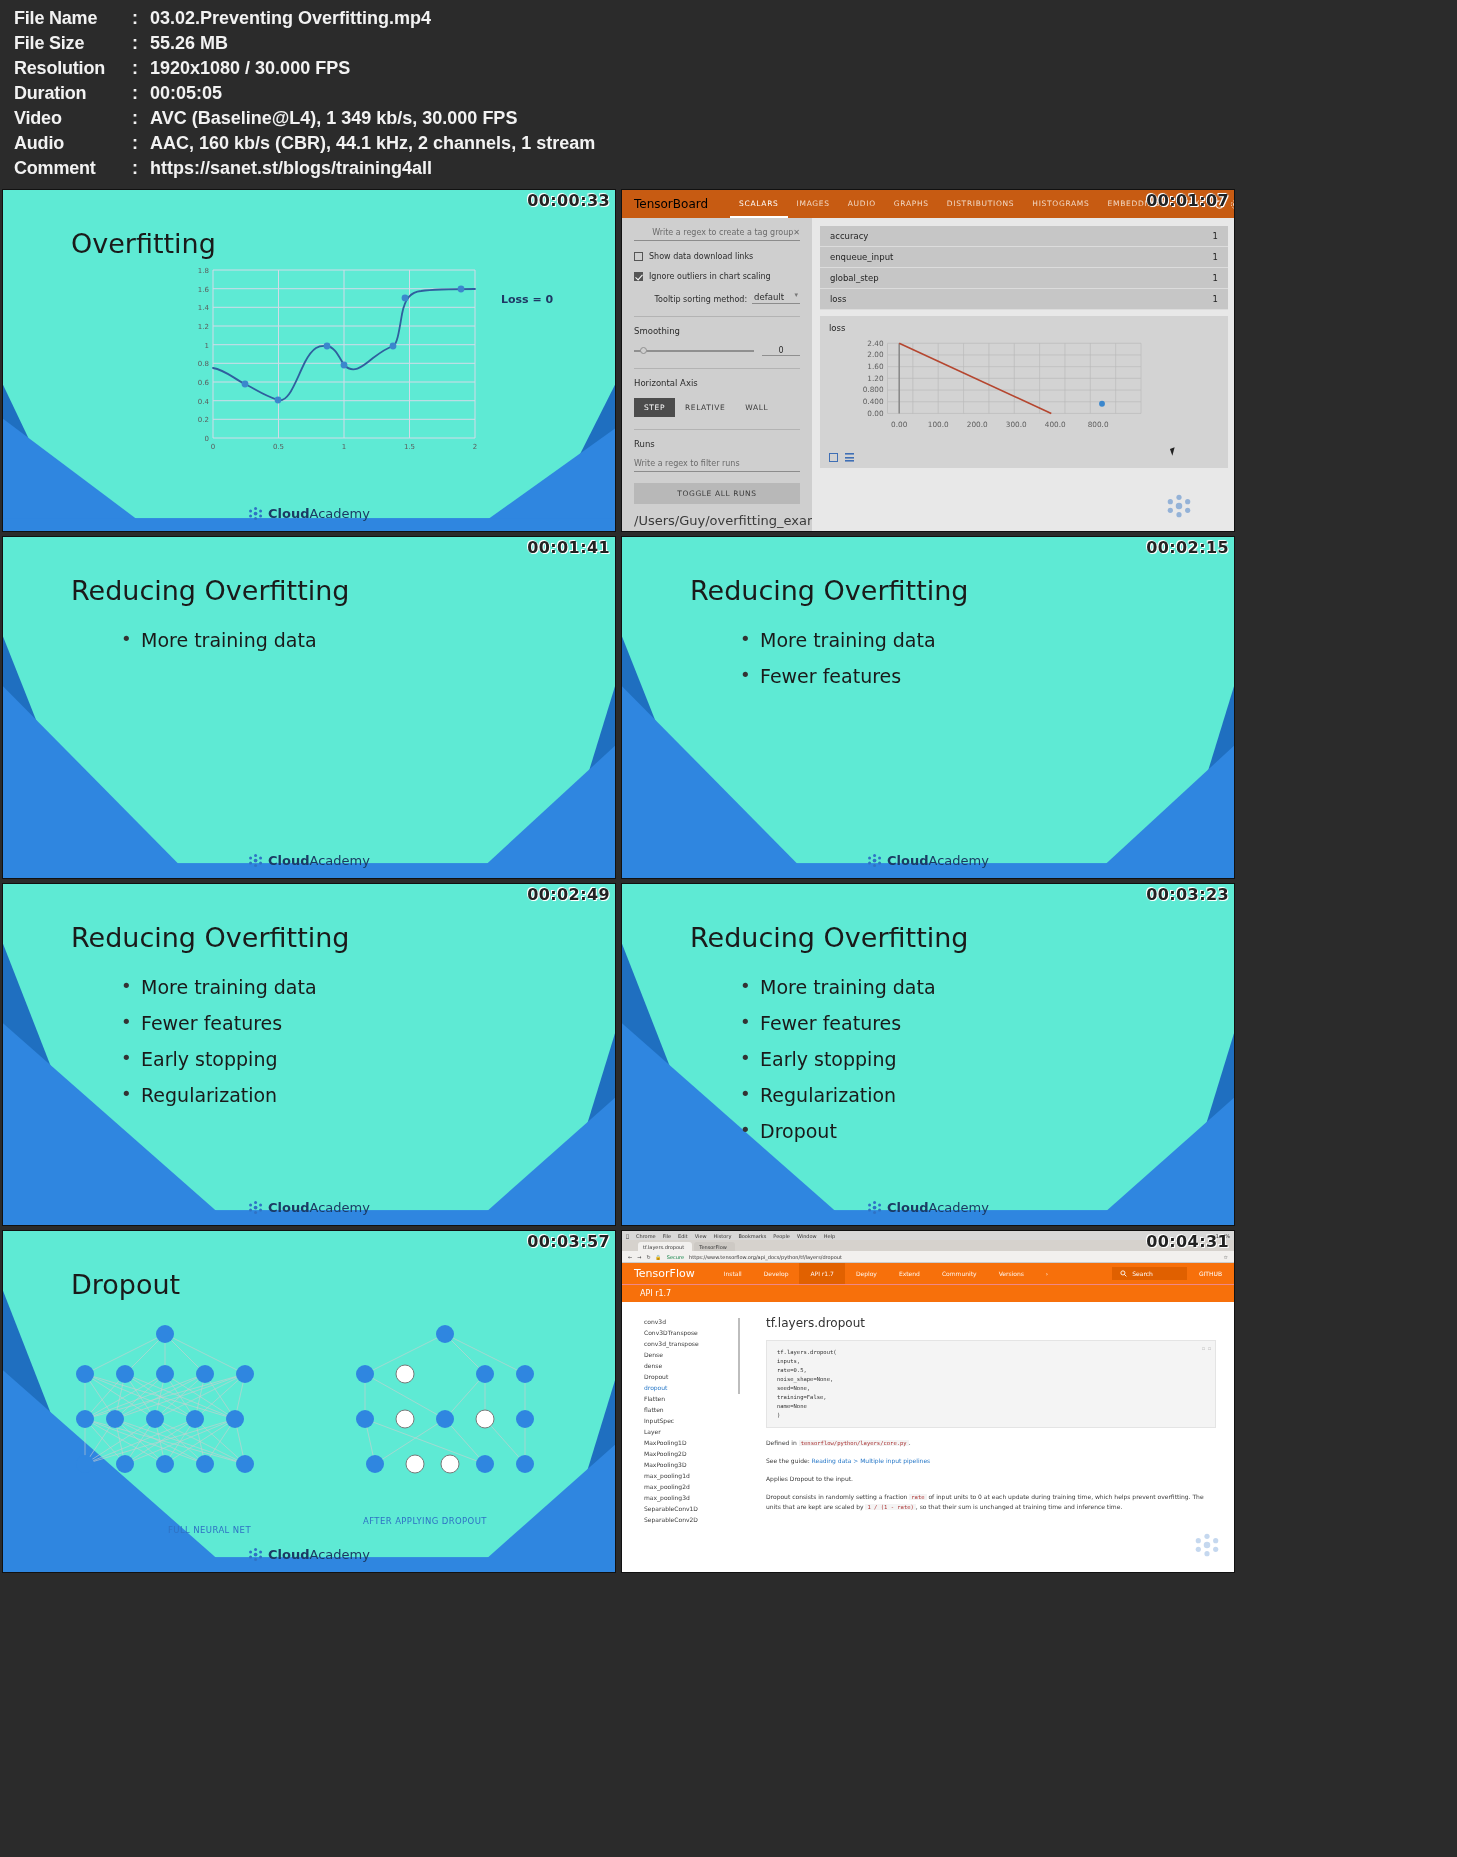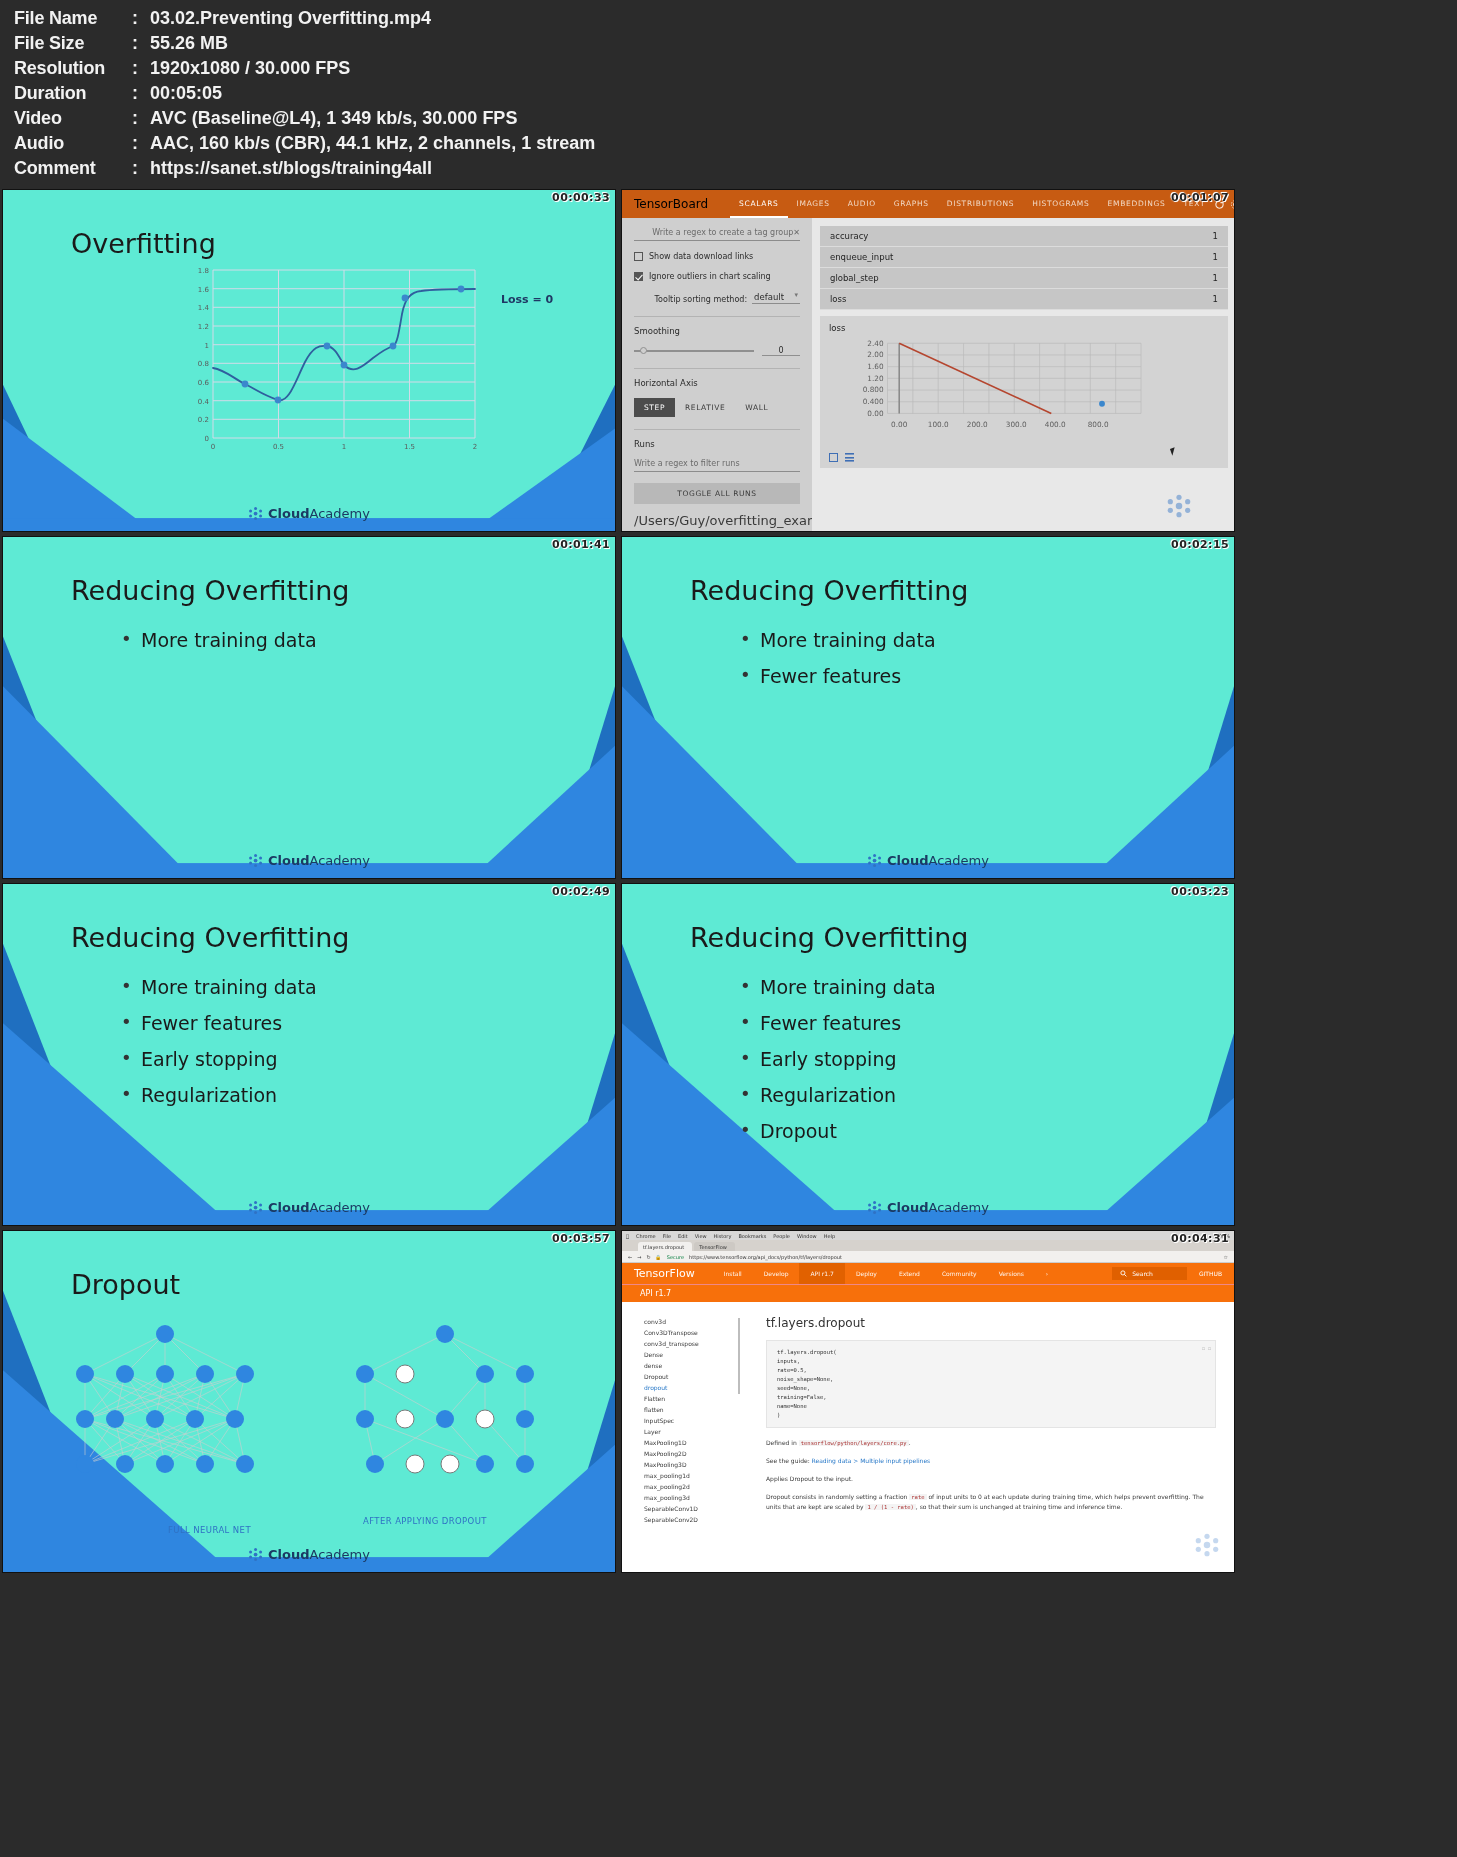--- a/index.html
+++ b/index.html
@@ -33,21 +33,21 @@
     background: #2b2b2b;
   }
   .thumb {
     position: relative; overflow: hidden;
     background: #ffffff;
     border: 1px solid #111;
   }
   .ts {
     position: absolute; top: 1px; right: 5px; z-index: 40;
     font-family: "DejaVu Sans", sans-serif;
-    font-size: 11px; font-weight: bold; color: #222;
+    font-size: 16px; font-weight: bold; color: #222;
     text-shadow: 0 0 2px #fff, 1px 1px 0 #fff, -1px -1px 0 #fff;
     letter-spacing: .4px;
   }
 
   
   .slide { position: absolute; inset: 0; background: #5eead4; }
   .slide svg.deco { position: absolute; inset: 0; width: 100%; height: 100%; }
   .slide-title {
     position: absolute; left: 68px; top: 38px;
     font-size: 27px; color: #1a1a1a; font-weight: 400;

